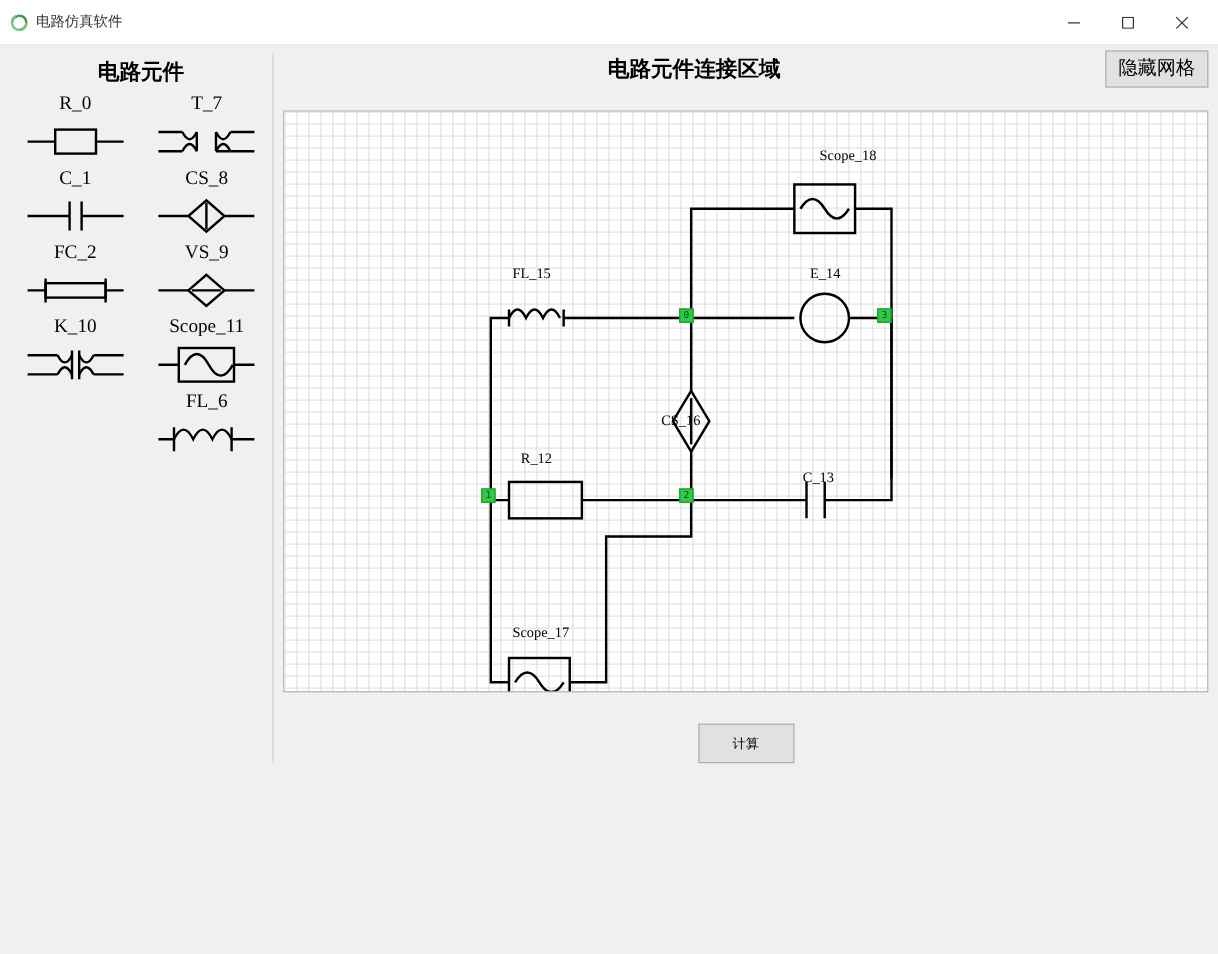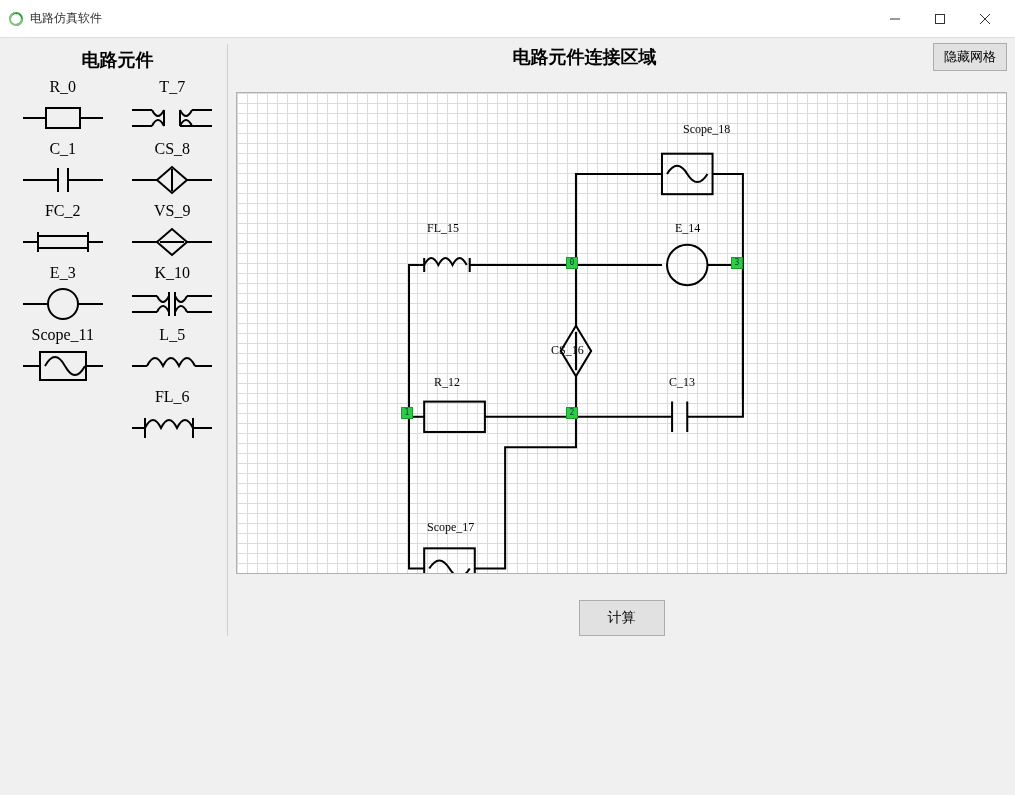--- a/index.html
+++ b/index.html
@@ -83,21 +83,21 @@
     text-align: center;
     font-family: "SimSun", serif;
     font-size: 18px;
     font-weight: bold;
   }
   .hide-grid-btn {
     border: 1px solid #adadad;
     background: #e1e1e1;
     padding: 4px 10px;
     font-family: "SimSun", serif;
-    font-size: 13px;
+    font-size: 16px;
     cursor: pointer;
   }
 
   .canvas-wrap {
     flex: 1;
     border: 1px solid #b0b0b0;
     background: #ffffff;
     position: relative;
     overflow: hidden;
   }
@@ -128,21 +128,21 @@
 
   .bottom {
     text-align: center;
     padding-top: 4px;
   }
   .compute-btn {
     border: 1px solid #adadad;
     background: #e1e1e1;
     padding: 8px 28px;
     font-family: "SimSun", serif;
-    font-size: 14px;
+    font-size: 11px;
     cursor: pointer;
   }
 </style>
 </head>
 <body>
 
 <div class="titlebar">
   <span class="app-icon">
     <svg width="14" height="14" viewBox="0 0 14 14">
       <path d="M1 7 A6 6 0 1 1 7 13" fill="none" stroke="#2e9e3f" stroke-width="2"></path>
@@ -254,32 +254,20 @@
               <g stroke="#000" stroke-width="2" fill="none">
                 <path d="M5,18 L30,18"></path>
                 <path d="M30,18 L45,5 L60,18 L45,31 Z"></path>
                 <path d="M33,18 L57,18"></path>
                 <path d="M60,18 L85,18"></path>
               </g>
             </svg>
           </div>
         </div>
         <div class="pal-item">
-          <div class="pal-label">E_3</div>
-          <div class="pal-sym">
-            <svg width="90" height="36" viewBox="0 0 90 36">
-              <g stroke="#000" stroke-width="2" fill="none">
-                <path d="M5,18 L30,18"></path>
-                <circle cx="45" cy="18" r="15"></circle>
-                <path d="M60,18 L85,18"></path>
-              </g>
-            </svg>
-          </div>
-        </div>
-        <div class="pal-item">
           <div class="pal-label">K_10</div>
           <div class="pal-sym">
             <svg width="90" height="36" viewBox="0 0 90 36">
               <g stroke="#000" stroke-width="2" fill="none">
                 <path d="M5,10 L30,10"></path>
                 <path d="M30,10 q6,12 12,0"></path>
                 <path d="M42,6 L42,30"></path>
                 <path d="M48,6 L48,30"></path>
                 <path d="M48,10 q6,12 12,0"></path>
                 <path d="M60,10 L85,10"></path>
@@ -297,32 +285,20 @@
             <svg width="90" height="36" viewBox="0 0 90 36">
               <g stroke="#000" stroke-width="2" fill="none">
                 <path d="M5,18 L22,18"></path>
                 <rect x="22" y="4" width="46" height="28"></rect>
                 <path d="M27,18 q10,-18 20,0 q10,18 20,0"></path>
                 <path d="M68,18 L85,18"></path>
               </g>
             </svg>
           </div>
         </div>
-        <div class="pal-item">
-          <div class="pal-label">L_5</div>
-          <div class="pal-sym">
-            <svg width="90" height="36" viewBox="0 0 90 36">
-              <g stroke="#000" stroke-width="2" fill="none">
-                <path d="M5,18 L20,18"></path>
-                <path d="M20,18 q8,-16 16,0 q8,-16 16,0 q8,-16 16,0"></path>
-                <path d="M68,18 L85,18"></path>
-              </g>
-            </svg>
-          </div>
-        </div>
         <div class="pal-item"></div>
         <div class="pal-item">
           <div class="pal-label">FL_6</div>
           <div class="pal-sym">
             <svg width="90" height="36" viewBox="0 0 90 36">
               <g stroke="#000" stroke-width="2" fill="none">
                 <path d="M5,18 L18,18"></path>
                 <path d="M18,8 L18,28"></path>
                 <path d="M18,18 q8,-16 16,0 q8,-16 16,0 q8,-16 16,0"></path>
                 <path d="M66,8 L66,28"></path>
@@ -385,21 +361,21 @@
           <path d="M190,470 q10,-16 20,0 q10,16 20,0"></path>
           <path d="M235,470 L265,470 L265,350 L335,350 L335,320"></path>
         </g>
       </svg>
 
       <div class="comp-label" style="left:446px; top:29px;">Scope_18</div>
       <div class="comp-label" style="left:438px; top:128px;">E_14</div>
       <div class="comp-label" style="left:190px; top:128px;">FL_15</div>
       <div class="comp-label" style="left:314px; top:250px;">CS_16</div>
       <div class="comp-label" style="left:197px; top:282px;">R_12</div>
-      <div class="comp-label" style="left:432px; top:282px;">C_13</div>
+      <div class="comp-label" style="left:432px; top:298px;">C_13</div>
       <div class="comp-label" style="left:190px; top:427px;">Scope_17</div>
 
       <div class="node" style="left:335px; top:170px;">0</div>
       <div class="node" style="left:170px; top:320px;">1</div>
       <div class="node" style="left:335px; top:320px;">2</div>
       <div class="node" style="left:500px; top:170px;">3</div>
     </div>
 
     <div class="bottom">
       <button class="compute-btn">计算</button>

